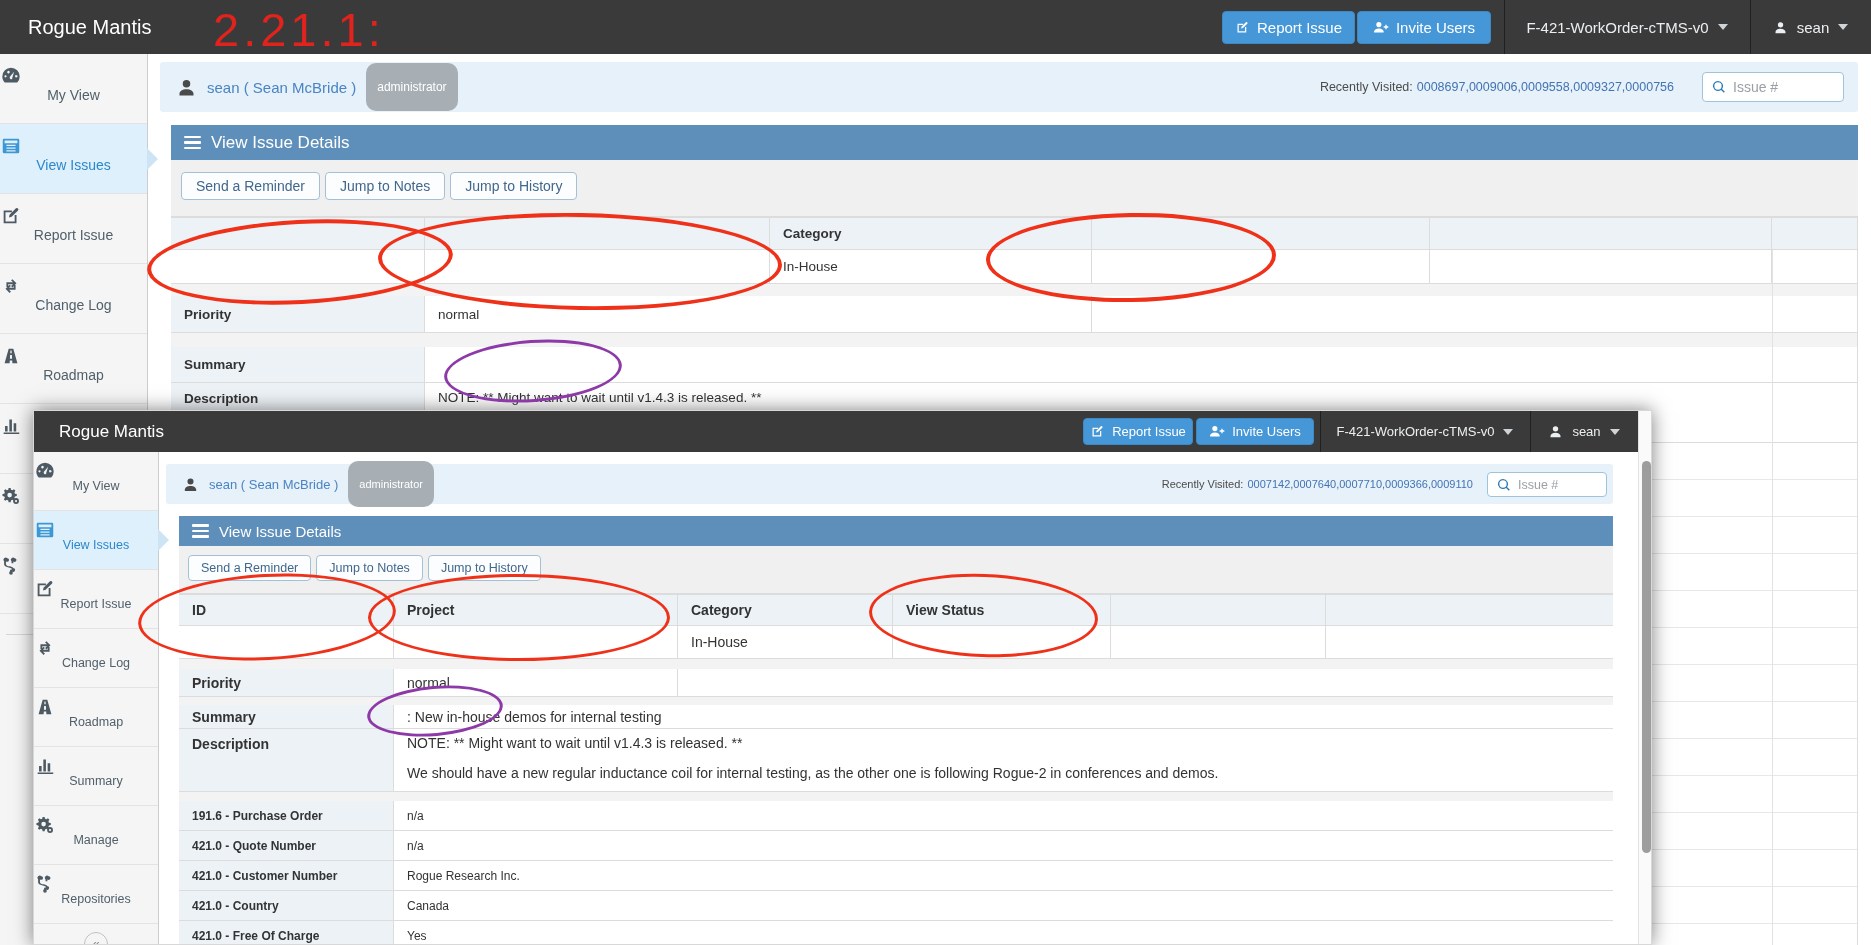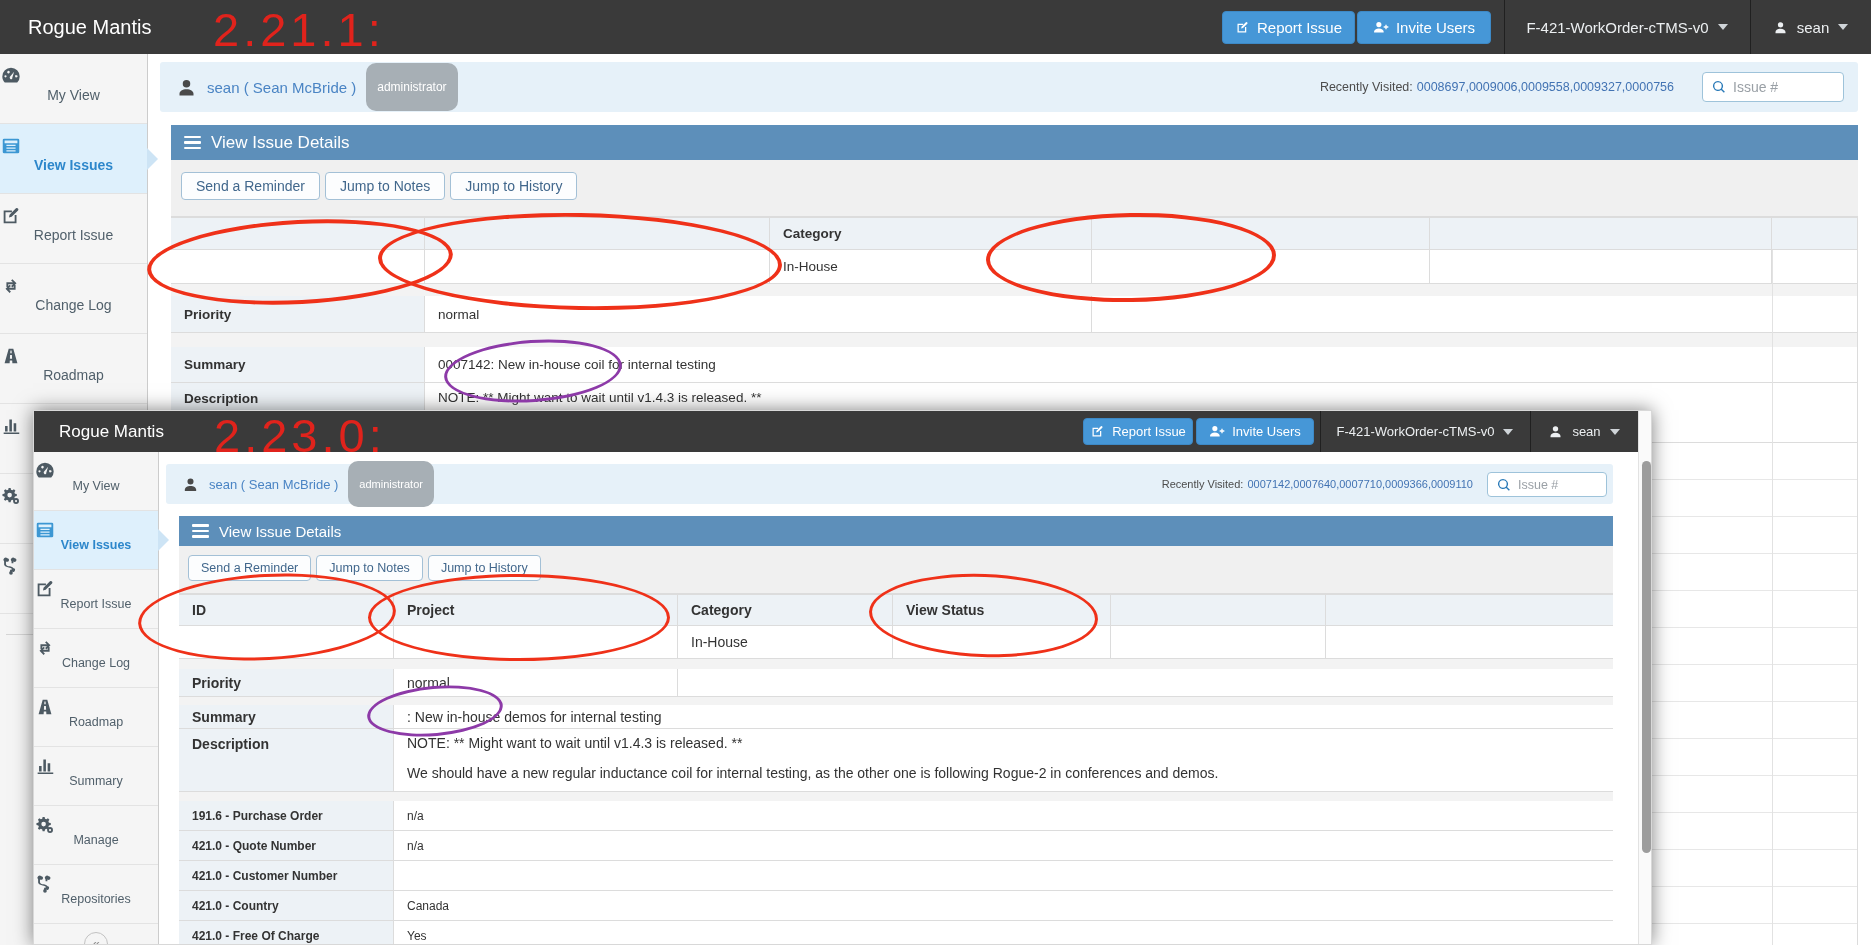--- a/index.html
+++ b/index.html
@@ -63,21 +63,21 @@
   .sidebar { position:absolute; background:#f5f5f5; border-right:1px solid #cccccc; }
   #w1 .sidebar { left:0; top:54px; width:148px; height:891px; }
   #w2 .sidebar { left:0; top:41px; width:125px; height:494px; }
   .side-item { position:relative; text-align:center; border-bottom:1px solid #e3e3e3;
                color:#51606b; cursor:pointer; }
   #w1 .side-item { height:70px; font-size:14px; }
   #w2 .side-item { height:59px; font-size:12.5px; }
   .side-item .icon { display:block; margin:0 auto; color:#4d5a63; }
   #w1 .side-item .icon { padding-top:11px; height:33px; }
   #w2 .side-item .icon { padding-top:8px; height:27px; }
-  .side-item.active { background:#def0fc; color:#2d87cb; font-weight:bold; }
+  .side-item.active { background:#def0fc; color:#2d87cb; font-weight:normal; }
   .side-item.active .icon { color:#3c97d3; }
   .side-item.active::after { content:""; position:absolute; top:50%; margin-top:-11px;
       right:-11px; border-top:11px solid transparent; border-bottom:11px solid transparent;
       border-right:11px solid #cde4f5; transform:rotate(180deg); }
   .collapse-row { position:relative; height:40px; }
   .collapse-row::before { content:""; position:absolute; left:6px; right:6px; top:50%; height:1px; background:#d6d6d6; }
   .collapse-btn { position:absolute; left:50%; top:50%; transform:translate(-50%,-50%);
       width:24px; height:24px; border:1px solid #c2c2c2; border-radius:50%; background:#f5f5f5;
       color:#8a8a8a; font-size:13px; line-height:22px; text-align:center; cursor:pointer; }
 
@@ -327,21 +327,20 @@
 
       <div class="trow prio">
         <div class="lblcell">Priority</div>
         <div class="valcell vbordered">normal</div>
         <div class="valcell"></div>
       </div>
       <div class="spacer sp2"></div>
 
       <div class="trow summ">
         <div class="lblcell">Summary</div>
-        <div class="valcell">0007142: New in-house coil for internal testing</div>
       </div>
       <div class="trow desc">
         <div class="lblcell" style="align-items:flex-start; padding-top:8px;">Description</div>
         <div class="valcell">
             <div class="dline">NOTE: ** Might want to wait until v1.4.3 is released. **</div>
           </div>
       </div>
 
       <div class="filler"></div>
       <div class="vline-a"></div>
@@ -542,40 +541,40 @@
           <div class="crow">
             <div class="lblcell">191.6 - Purchase Order</div>
             <div class="valcell">n/a</div>
           </div>
           <div class="crow">
             <div class="lblcell">421.0 - Quote Number</div>
             <div class="valcell">n/a</div>
           </div>
           <div class="crow">
             <div class="lblcell">421.0 - Customer Number</div>
+            <div class="valcell">Rogue Research Inc.</div>
           </div>
           <div class="crow">
             <div class="lblcell">421.0 - Country</div>
             <div class="valcell">Canada</div>
           </div>
           <div class="crow">
             <div class="lblcell">421.0 - Free Of Charge</div>
             <div class="valcell">Yes</div>
           </div>
         </div>
     </div>
 
     <div class="scrollbar">
       <div class="thumb"></div>
     </div>
   </div>
 
   <div id="anno">
     <div class="ver" id="ver1">2.21.1:</div>
-    <div class="ver" id="ver2">2.23.0:</div>
     <div class="rell" id="re1"></div>
     <div class="rell" id="re2"></div>
     <div class="rell" id="re3"></div>
     <div class="pell" id="pe1"></div>
     <div class="rell" id="re4"></div>
     <div class="rell" id="re5"></div>
     <div class="rell" id="re6"></div>
     <div class="pell" id="pe2"></div>
   </div>
 </div>

